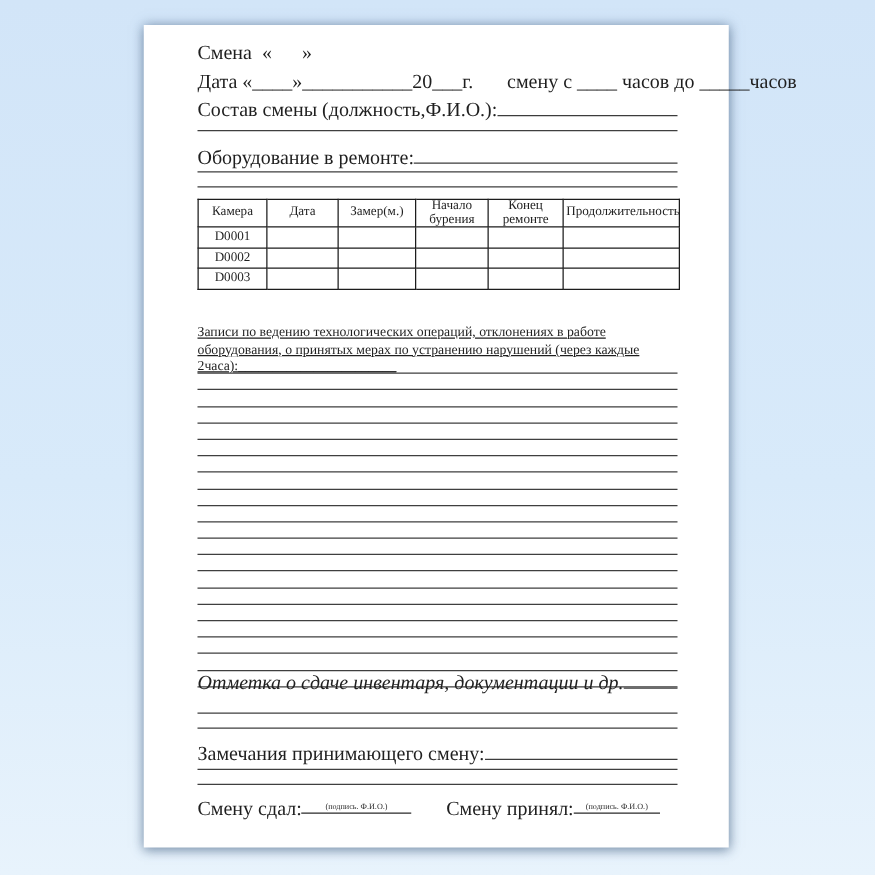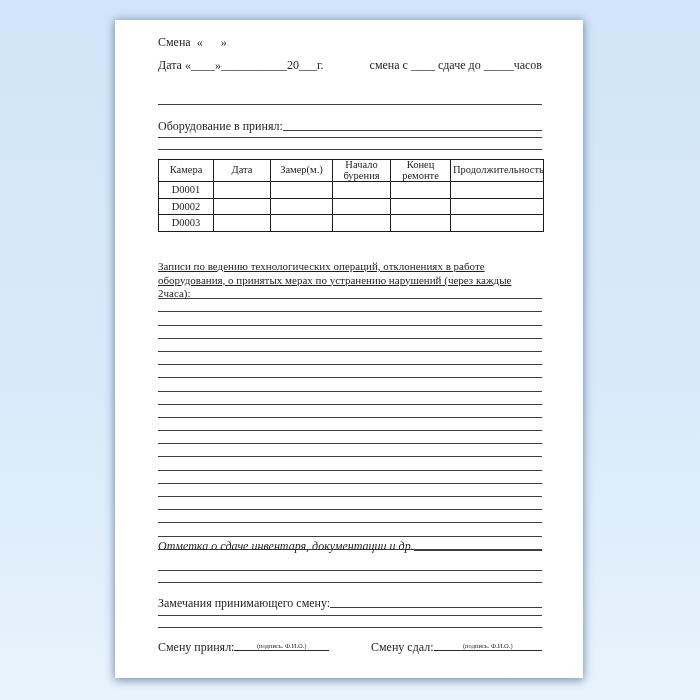--- a/index.html
+++ b/index.html
@@ -8,21 +8,21 @@
     background:linear-gradient(180deg,#d2e5f8 0%,#d8eafa 55%,#e8f3fc 100%);
     font-family:"Liberation Serif","DejaVu Serif",serif;
     color:#1f1f1f;
   }
   .paper{
     position:absolute;left:115px;top:20px;width:468px;height:658px;
     background:#ffffff;
     box-shadow:0 0 9px rgba(96,122,152,0.65), 0 3px 8px rgba(96,122,152,0.45);
   }
   .abs{position:absolute;left:43px;right:41px;}
-  .txt{font-size:12px;line-height:13px;white-space:pre;}
+  .txt{font-size:16px;line-height:13px;white-space:pre;}
   .lbl-row{display:flex;}
   .lbl-row .fill{flex:1 1 auto;border-bottom:1px solid #3c3c3c;margin-bottom:2px;}
   .hr{position:absolute;left:43px;right:41px;border-top:1px solid #3f3f3f;height:0;}
   .para{font-size:11px;line-height:13.5px;white-space:normal;text-decoration:underline;}
   .rule-line{height:12.2px;border-bottom:1px solid #3f3f3f;}
   table.form-table{
     border-collapse:collapse;table-layout:fixed;width:385px;
     font-size:10.5px;
   }
   table.form-table th,table.form-table td{
@@ -44,27 +44,31 @@
 </style>
 </head>
 <body>
 
 <div class="paper">
 
   <div class="abs txt" style="top:16px;">Смена  «      »</div>
 
   <div class="abs" style="top:39px;display:flex;justify-content:space-between;gap:27px;">
     <span class="txt">Дата «____»___________20___г.</span>
-    <span class="txt">смена с ____ сдаче до _____часов</span>
+    <span class="txt">смену с ____ часов до _____часов</span>
   </div>
 
+  <div class="abs lbl-row" style="top:62px;">
+    <span class="txt">Состав смены (должность,Ф.И.О.):</span>
+    <span class="fill"></span>
+  </div>
   <div class="hr" style="top:84px;"></div>
 
   <div class="abs lbl-row" style="top:100px;">
-    <span class="txt">Оборудование в принял:</span>
+    <span class="txt">Оборудование в ремонте:</span>
     <span class="fill"></span>
   </div>
   <div class="hr" style="top:117px;"></div>
   <div class="hr" style="top:129px;"></div>
 
   <div class="abs" style="top:139px;">
     <table class="form-table">
       <colgroup>
         <col style="width:55px">
           <col style="width:57px">
@@ -145,27 +149,27 @@
   <div class="hr" style="top:562px;"></div>
 
   <div class="abs lbl-row" style="top:577px;">
     <span class="txt">Замечания принимающего смену:</span>
     <span class="fill"></span>
   </div>
   <div class="hr" style="top:595px;"></div>
   <div class="hr" style="top:607px;"></div>
 
   <div class="abs sig-row" style="top:621px;">
-    <div class="sig sig-right-pad">
-      <span class="txt">Смену принял:</span>
+    <div class="sig">
+      <span class="txt">Смену сдал:</span>
       <span class="sig-line">
         <span class="sig-cap">(подпись. Ф.И.О.)</span>
       </span>
     </div>
-    <div class="sig">
-      <span class="txt">Смену сдал:</span>
+    <div class="sig sig-right-pad">
+      <span class="txt">Смену принял:</span>
       <span class="sig-line">
         <span class="sig-cap">(подпись. Ф.И.О.)</span>
       </span>
     </div>
   </div>
 
 </div>
 
 </body></html>

